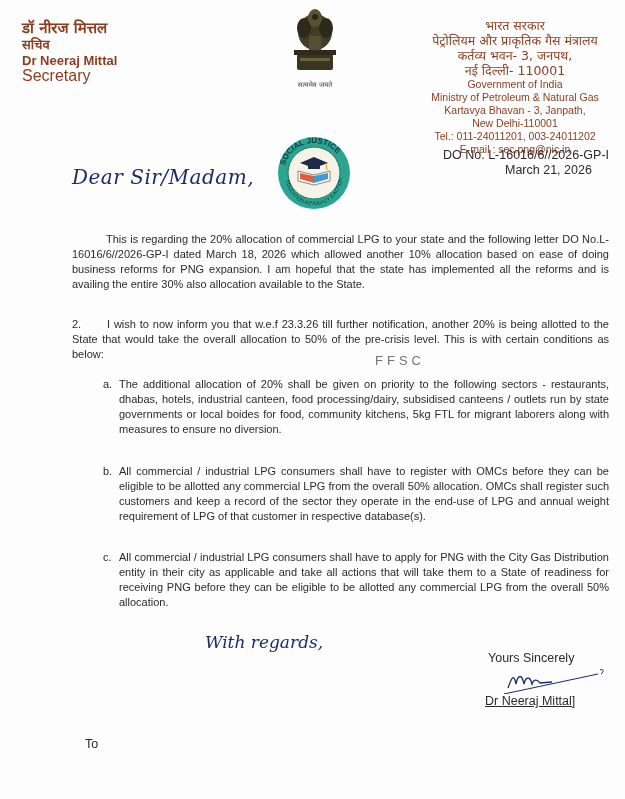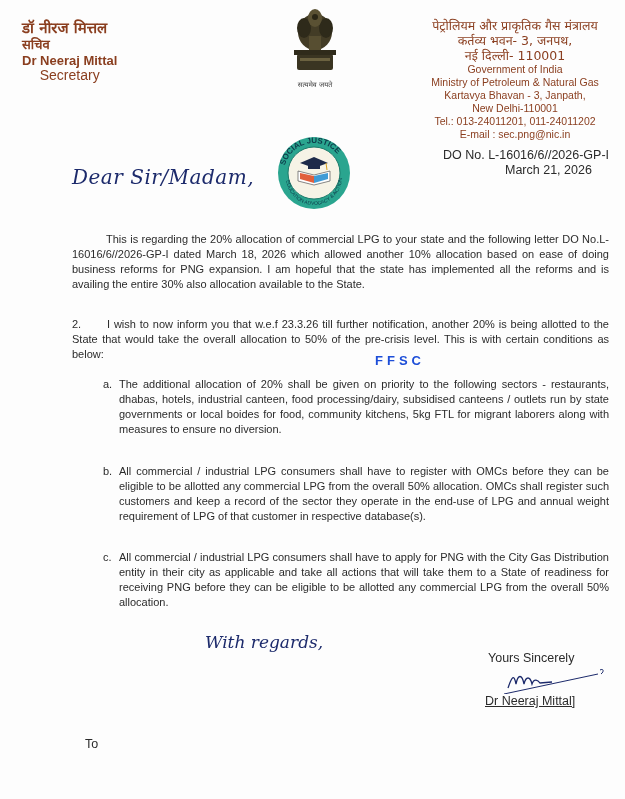--- a/index.html
+++ b/index.html
@@ -6,37 +6,37 @@
   body {
     width: 625px; height: 799px; background: #fdfdfd; position: relative; overflow: hidden;
     font-family: "Liberation Sans", sans-serif; color: #2b2b2b;
   }
   .abs { position: absolute; }
   
   #hdr-left { left: 22px; top: 20px; }
   #hdr-left .hi { font-family: "DejaVu Sans", sans-serif; font-size: 15px; font-weight: bold; color: #8a3e1f; line-height: 17px; }
   #hdr-left .hi2 { font-family: "DejaVu Sans", sans-serif; font-size: 13px; font-weight: bold; color: #8a3e1f; line-height: 16px; }
   #hdr-left .en { font-size: 13px; font-weight: bold; color: #8a3e1f; line-height: 16px; }
-  #hdr-left .en2 { font-size: 14px; color: #8a3e1f; line-height: 13px; text-align: center; }
+  #hdr-left .en2 { font-size: 16px; color: #8a3e1f; line-height: 13px; }
   
   #hdr-right { left: 405px; top: 18px; width: 220px; text-align: center; }
   #hdr-right .hi { font-family: "DejaVu Sans", sans-serif; font-size: 12.5px; color: #8a3e1f; line-height: 15px; }
   #hdr-right .en { font-size: 10.5px; color: #8a3e1f; line-height: 13px; }
   #do-block { left: 443px; top: 148px; font-size: 12.5px; color: #2b2b2b; line-height: 15px; }
   #do-block .date { padding-left: 62px; }
   
   #emblem { left: 285px; top: 6px; width: 60px; text-align: center; }
   #emblem .motto { font-family: "DejaVu Sans", sans-serif; font-size: 7px; color: #3c3c3c; margin-top: -2px; }
   #logo { left: 270px; top: 135px; width: 88px; height: 76px; }
   #salutation { left: 72px; top: 165px; font-family: "DejaVu Serif", serif; font-style: italic; font-size: 20px; color: #1c2a6b; letter-spacing: 0.5px; }
   .para { font-size: 11px; line-height: 15px; text-align: justify; color: #2b2b2b; }
   #p1 { left: 72px; top: 232px; width: 537px; text-indent: 34px; }
   #p2 { left: 72px; top: 317px; width: 537px; }
   #p2 .num { display: inline-block; width: 35px; }
-  #ffsc { left: 375px; top: 353px; font-size: 13px; font-weight: bold; color: #1d4ed8; letter-spacing: 4px; }
+  #ffsc { left: 375px; top: 353px; font-size: 13px; font-weight: normal; color: #737373; letter-spacing: 4px; }
   .item { left: 103px; width: 506px; display: flex; }
   .item .lbl { width: 16px; flex: none; }
   .item .txt { flex: 1; text-align: justify; }
   #ia { top: 377px; }
   #ib { top: 464px; }
   #ic { top: 550px; }
   #closing { left: 205px; top: 632px; font-family: "DejaVu Serif", serif; font-style: italic; font-size: 17px; color: #1c2a6b; }
   #yours { left: 488px; top: 651px; font-size: 12.5px; }
   #sig { left: 500px; top: 664px; width: 110px; height: 30px; }
   #signame { left: 485px; top: 694px; font-size: 12.5px; text-decoration: underline; }
@@ -62,28 +62,29 @@
     <ellipse cx="14" cy="22" rx="7" ry="10" fill="#2e2a1a"></ellipse>
     <ellipse cx="36" cy="22" rx="7" ry="10" fill="#2e2a1a"></ellipse>
     <ellipse cx="25" cy="12" rx="7" ry="9" fill="#5a5133"></ellipse>
     <circle cx="25" cy="11" r="3" fill="#2a2616"></circle>
     <rect x="19" y="30" width="12" height="14" fill="#574e31"></rect>
   </svg>
   <div class="motto">सत्यमेव जयते</div>
 </div>
 
 <div id="hdr-right" class="abs">
+  <div class="hi">भारत सरकार</div>
   <div class="hi">पेट्रोलियम और प्राकृतिक गैस मंत्रालय</div>
   <div class="hi">कर्तव्य भवन- 3, जनपथ,</div>
   <div class="hi">नई दिल्ली- 110001</div>
   <div class="en">Government of India</div>
   <div class="en">Ministry of Petroleum &amp; Natural Gas</div>
   <div class="en">Kartavya Bhavan - 3, Janpath,</div>
   <div class="en">New Delhi-110001</div>
-  <div class="en">Tel.: 013-24011201, 011-24011202</div>
+  <div class="en">Tel.: 011-24011201, 003-24011202</div>
   <div class="en">E-mail : sec.png@nic.in</div>
 </div>
 
 <div id="do-block" class="abs">
   <div>DO No. L-16016/6//2026-GP-I</div>
   <div class="date">March 21, 2026</div>
 </div>
 
 <div id="logo" class="abs">
   <svg width="88" height="76" viewBox="0 0 88 76">

